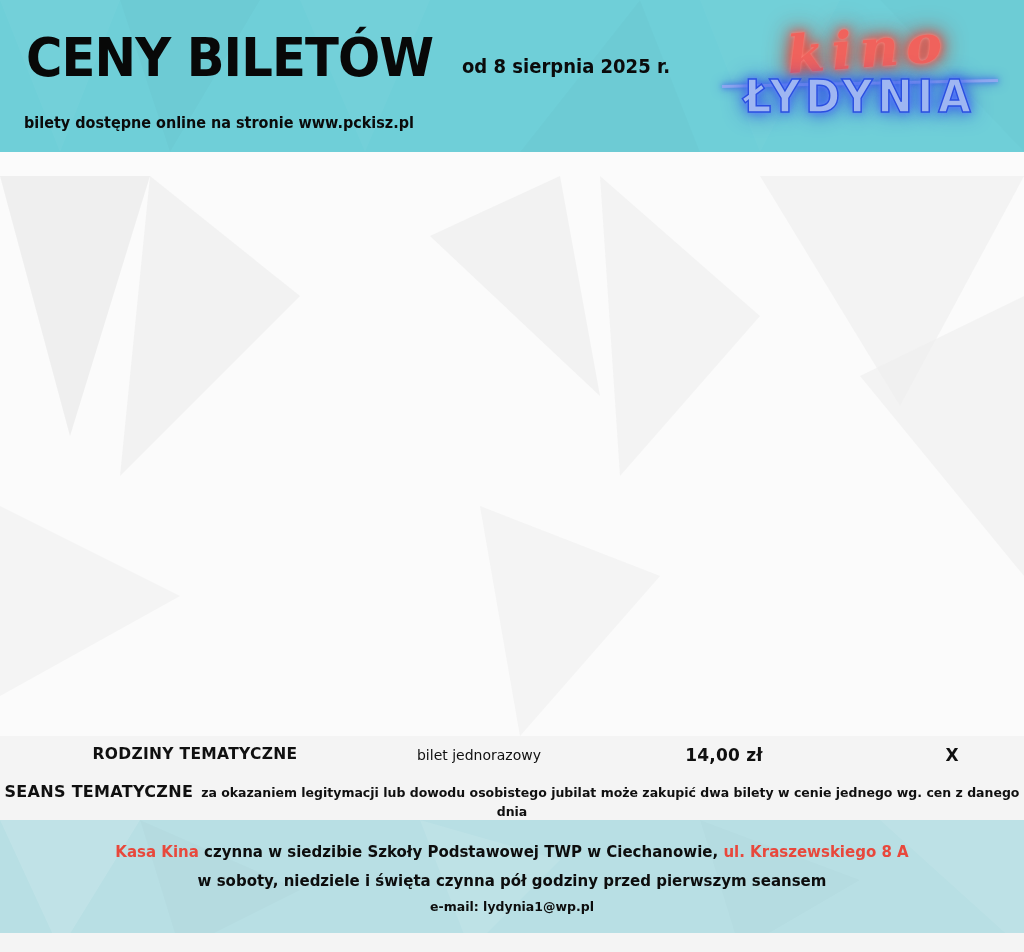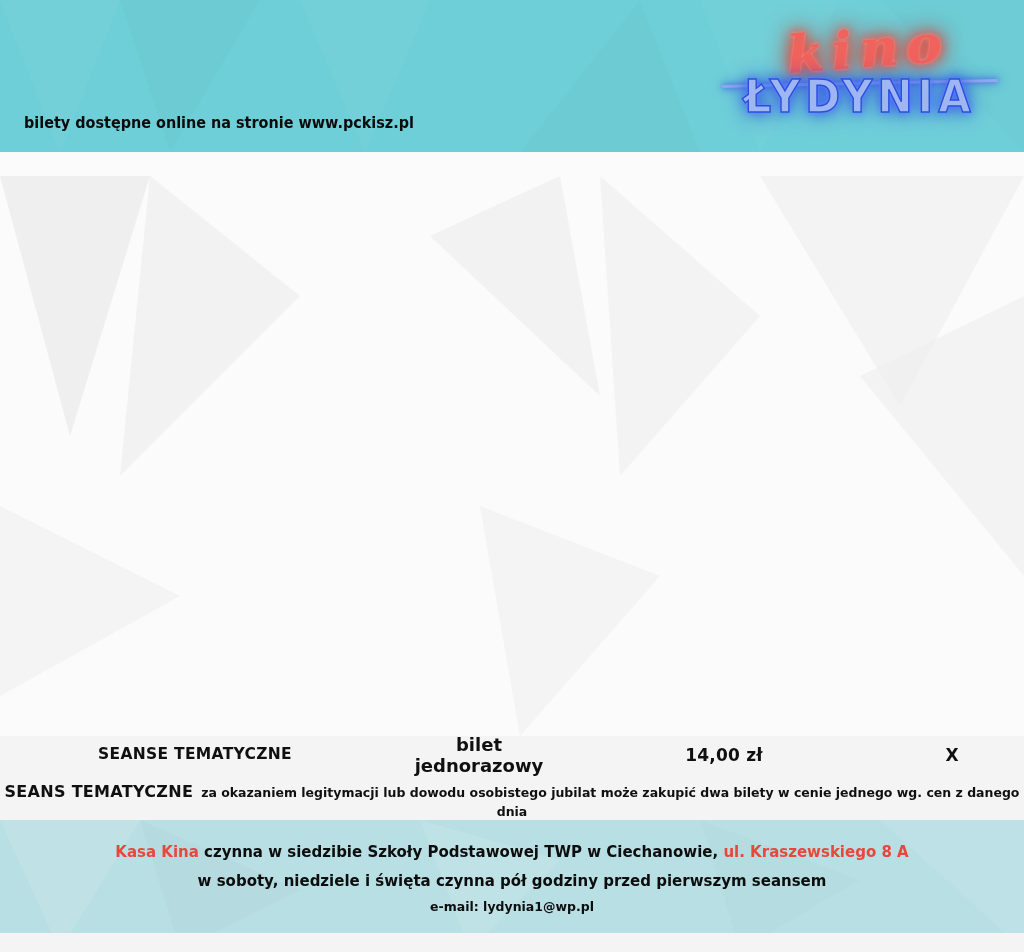--- a/index.html
+++ b/index.html
@@ -216,21 +216,21 @@
     padding: 6px 8px;
   }
   .cell-note {
     display: block;
     font-size: 10.5px;
     font-weight: 700;
     line-height: 1.45;
     letter-spacing: 0;
     margin-top: 2px;
   }
-  .cell-uwagi { font-size: 18px; font-weight: 700; }
+  .cell-uwagi { font-size: 14px; font-weight: 400; }
   .cell-price { font-size: 17px; font-weight: 700; letter-spacing: .2px; }
   .cell-x { font-size: 17px; font-weight: 700; }
   .cell-karta { font-size: 16.5px; font-weight: 700; }
 
   
   .birthday-row td {
     border-left: none;
     border-top: 2px solid #1a1a1a;
     border-bottom: none !important;
     padding: 11px 14px 12px;
@@ -271,20 +271,24 @@
     <svg class="poly-bg-head" viewBox="0 0 1024 152" preserveAspectRatio="none">
       <polygon points="0,0 120,0 60,152" fill="#ffffff" opacity=".06"></polygon>
       <polygon points="120,0 260,0 170,152" fill="#000000" opacity=".035"></polygon>
       <polygon points="300,0 430,0 365,152" fill="#ffffff" opacity=".05"></polygon>
       <polygon points="520,152 640,0 700,152" fill="#000000" opacity=".03"></polygon>
       <polygon points="700,0 840,0 760,152" fill="#ffffff" opacity=".045"></polygon>
       <polygon points="880,0 1024,0 1024,152" fill="#000000" opacity=".025"></polygon>
     </svg>
 
     <div class="header-inner">
+      <div class="title-row">
+        <div class="main-title">CENY BILETÓW</div>
+        <div class="title-date">od 8 sierpnia 2025 r.</div>
+      </div>
       <div class="subtitle">bilety dostępne online na stronie www.pckisz.pl</div>
 
       <div class="logo">
         <div class="logo-kino">kino</div>
         <div class="logo-rule"></div>
         <div class="logo-lydynia">ŁYDYNIA</div>
       </div>
     </div>
   </div>
 
@@ -405,21 +409,21 @@
           <td class="c1 cell-title">
             <div>BILETY DLA GRUP ZORGANIZOWANYCH</div>
             <div>NA SEANSE POPOŁUDNIOWE</div>
           </td>
           <td class="cell-uwagi">format 2D</td>
           <td class="cell-price" colspan="2">15,00 zł</td>
           <td class="cell-x">X</td>
         </tr>
 
         <tr style="height:55px">
-          <td class="c1 cell-title">SEANSE TEMATYCZNE</td>
+          <td class="c1 cell-title">RODZINY TEMATYCZNE</td>
           <td class="cell-uwagi">bilet jednorazowy</td>
           <td class="cell-price" colspan="2">14,00 zł</td>
           <td class="cell-x">X</td>
         </tr>
 
         <tr class="birthday-row">
           <td colspan="5">
             <span class="bday-title">SEANS TEMATYCZNE</span><span class="bday-text">za okazaniem  legitymacji lub dowodu osobistego jubilat  może zakupić  dwa bilety w cenie jednego wg. cen z danego dnia</span>
           </td>
         </tr>

